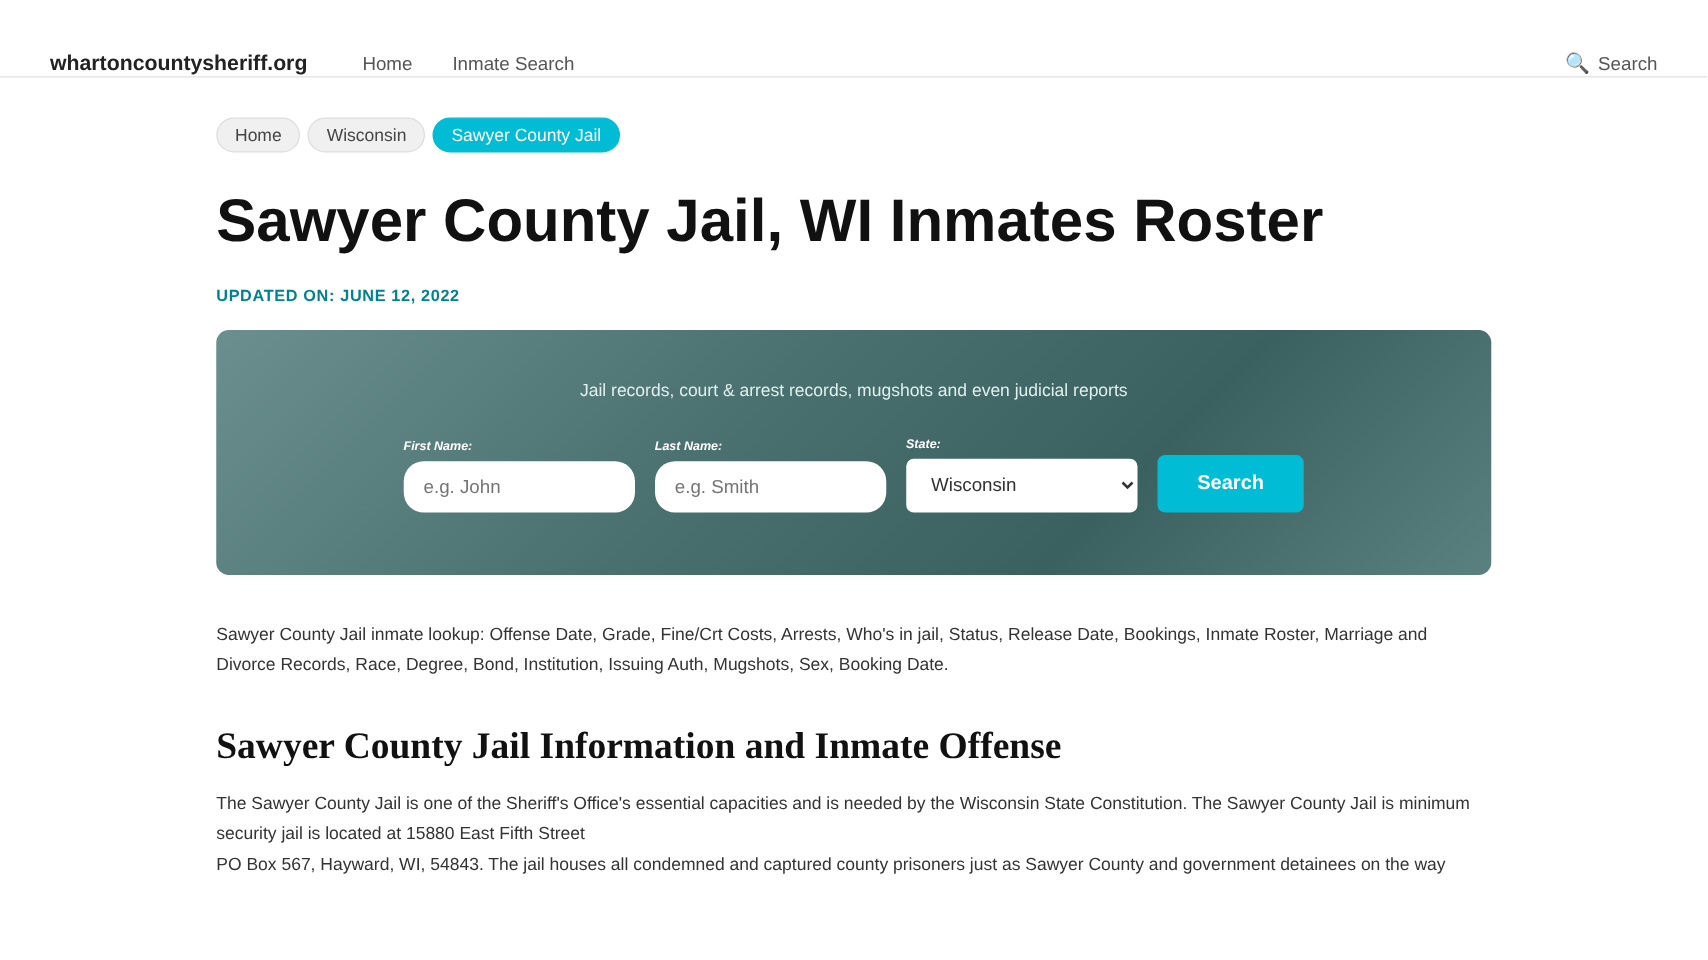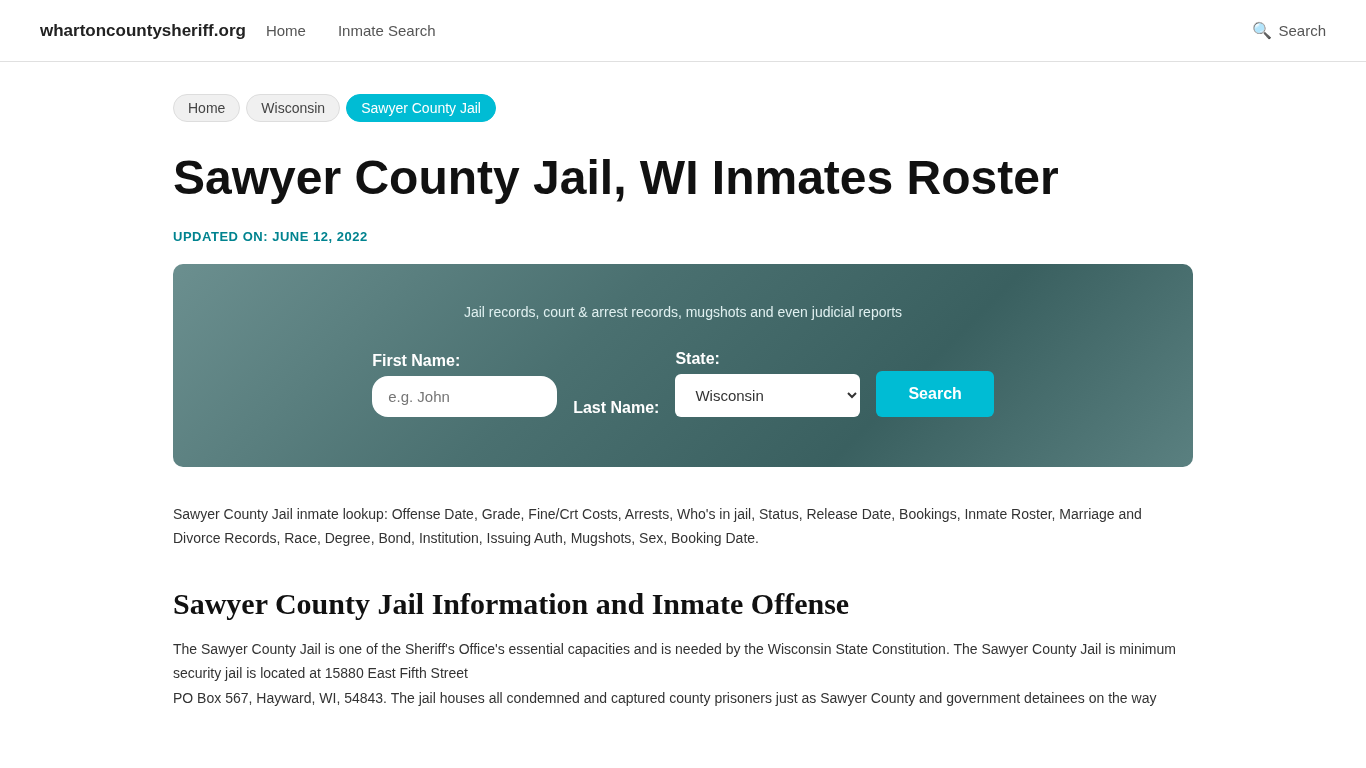--- a/index.html
+++ b/index.html
@@ -4,23 +4,23 @@
   <style>
     * { margin: 0; padding: 0; box-sizing: border-box; }
     body { font-family: Georgia, 'Times New Roman', serif; background: #fff; color: #222; font-size: 16px; }
 
     
     .navbar {
       background: #fff;
       border-bottom: 1px solid #e0e0e0;
       padding: 0 40px;
       display: flex;
-      align-items: center;
+      align-items: flex-end;
       height: 62px;
-      gap: 20px;
+      gap: 44px;
     }
     .navbar-brand {
       font-family: Arial, sans-serif;
       font-weight: bold;
       font-size: 17px;
       color: #222;
       text-decoration: none;
       flex-shrink: 0;
     }
     .navbar-nav {
@@ -127,23 +127,24 @@
       flex-wrap: wrap;
     }
     .form-group {
       display: flex;
       flex-direction: column;
       align-items: flex-start;
       gap: 6px;
     }
     .form-label {
       font-family: Arial, sans-serif;
-      font-size: 16px;
+      font-size: 10px;
       color: #fff;
       font-weight: 600;
+      font-style: italic;
     }
     .form-input {
       width: 185px;
       padding: 12px 16px;
       border-radius: 16px;
       border: none;
       font-size: 15px;
       font-family: Arial, sans-serif;
       color: #aaa;
       background: #fff;
@@ -232,20 +233,21 @@
 
   <div class="search-card">
     <div class="search-card-subtitle">Jail records, court &amp; arrest records, mugshots and even judicial reports</div>
     <div class="search-form">
       <div class="form-group">
         <label class="form-label">First Name:</label>
         <input class="form-input" type="text" placeholder="e.g. John" style="">
       </div>
       <div class="form-group">
         <label class="form-label">Last Name:</label>
+        <input class="form-input" type="text" placeholder="e.g. Smith" style="">
       </div>
       <div class="form-group">
         <label class="form-label">State:</label>
         <select class="form-select" id="state-select"><option value="Alabama">Alabama</option><option value="Alaska">Alaska</option><option value="Arizona">Arizona</option><option value="Arkansas">Arkansas</option><option value="California">California</option><option value="Colorado">Colorado</option><option value="Connecticut">Connecticut</option><option value="Delaware">Delaware</option><option value="Florida">Florida</option><option value="Georgia">Georgia</option><option value="Hawaii">Hawaii</option><option value="Idaho">Idaho</option><option value="Illinois">Illinois</option><option value="Indiana">Indiana</option><option value="Iowa">Iowa</option><option value="Kansas">Kansas</option><option value="Kentucky">Kentucky</option><option value="Louisiana">Louisiana</option><option value="Maine">Maine</option><option value="Maryland">Maryland</option><option value="Massachusetts">Massachusetts</option><option value="Michigan">Michigan</option><option value="Minnesota">Minnesota</option><option value="Mississippi">Mississippi</option><option value="Missouri">Missouri</option><option value="Montana">Montana</option><option value="Nebraska">Nebraska</option><option value="Nevada">Nevada</option><option value="New Hampshire">New Hampshire</option><option value="New Jersey">New Jersey</option><option value="New Mexico">New Mexico</option><option value="New York">New York</option><option value="North Carolina">North Carolina</option><option value="North Dakota">North Dakota</option><option value="Ohio">Ohio</option><option value="Oklahoma">Oklahoma</option><option value="Oregon">Oregon</option><option value="Pennsylvania">Pennsylvania</option><option value="Rhode Island">Rhode Island</option><option value="South Carolina">South Carolina</option><option value="South Dakota">South Dakota</option><option value="Tennessee">Tennessee</option><option value="Texas">Texas</option><option value="Utah">Utah</option><option value="Vermont">Vermont</option><option value="Virginia">Virginia</option><option value="Washington">Washington</option><option value="West Virginia">West Virginia</option><option value="Wisconsin" selected="">Wisconsin</option><option value="Wyoming">Wyoming</option></select>
       </div>
       <button class="search-btn">Search</button>
     </div>
   </div>
 
   <p class="description-text">Sawyer County Jail inmate lookup: Offense Date, Grade, Fine/Crt Costs, Arrests, Who's in jail, Status, Release Date, Bookings, Inmate Roster, Marriage and Divorce Records, Race, Degree, Bond, Institution, Issuing Auth, Mugshots, Sex, Booking Date.</p>

